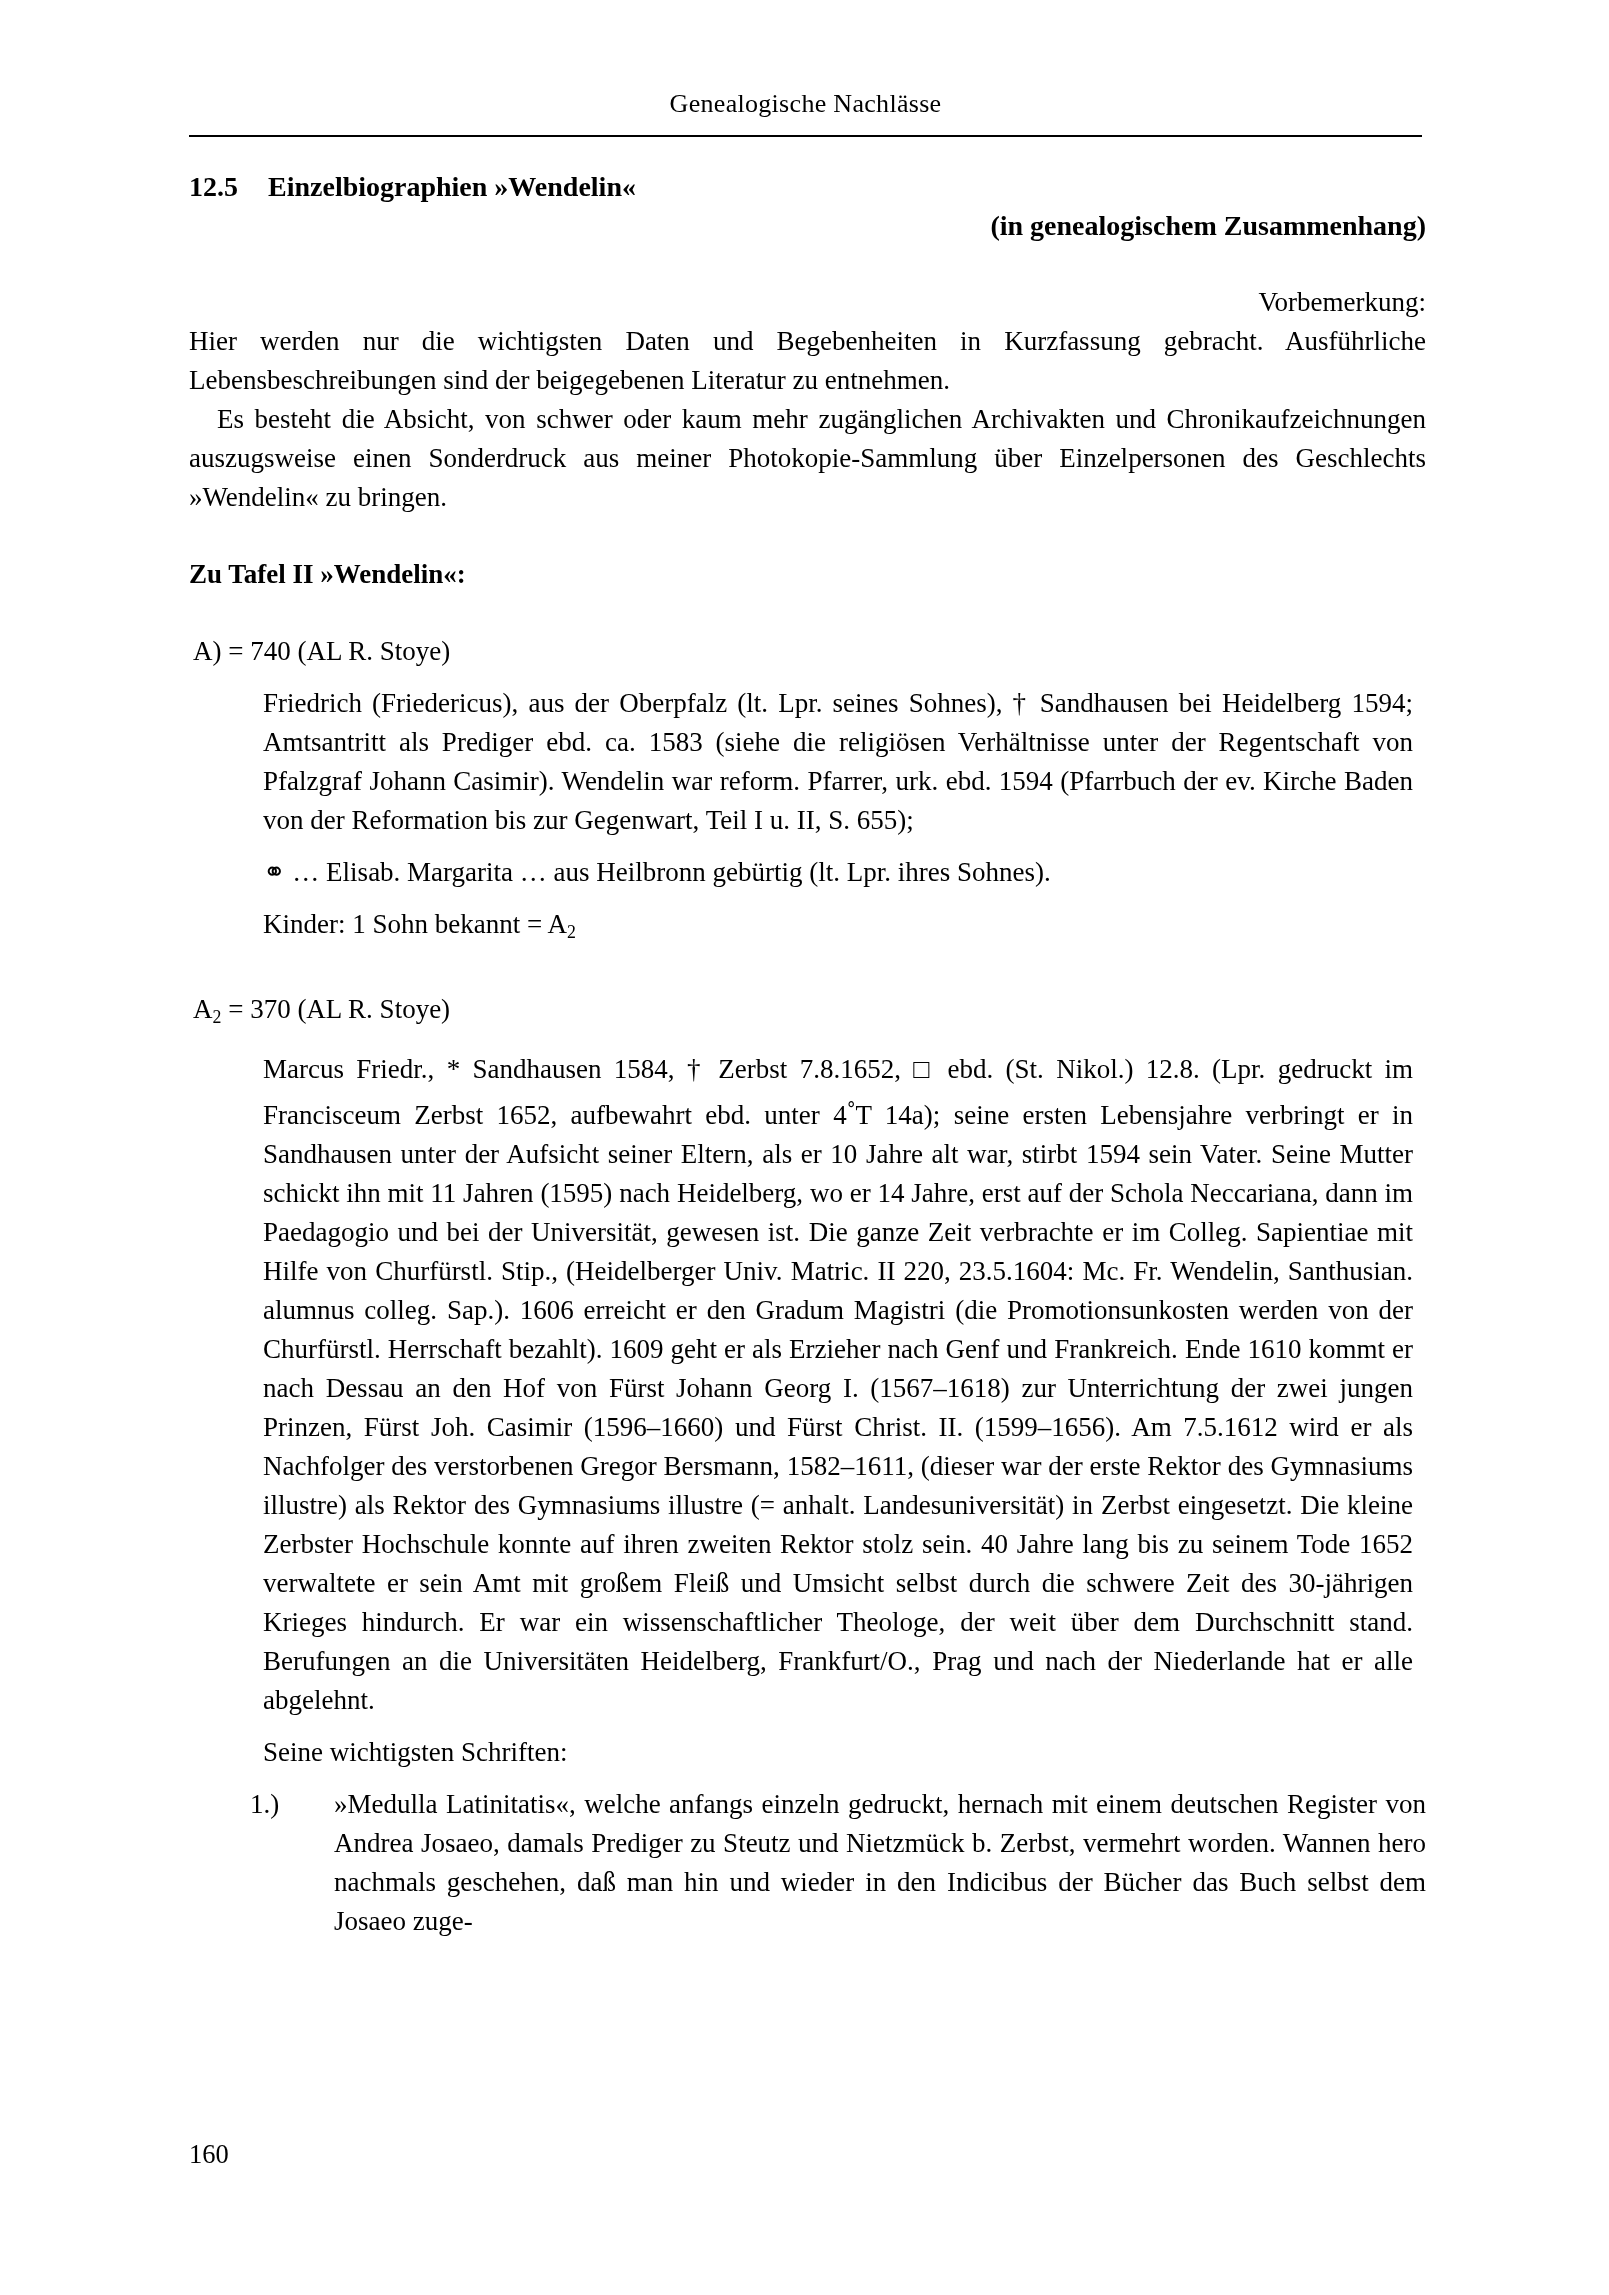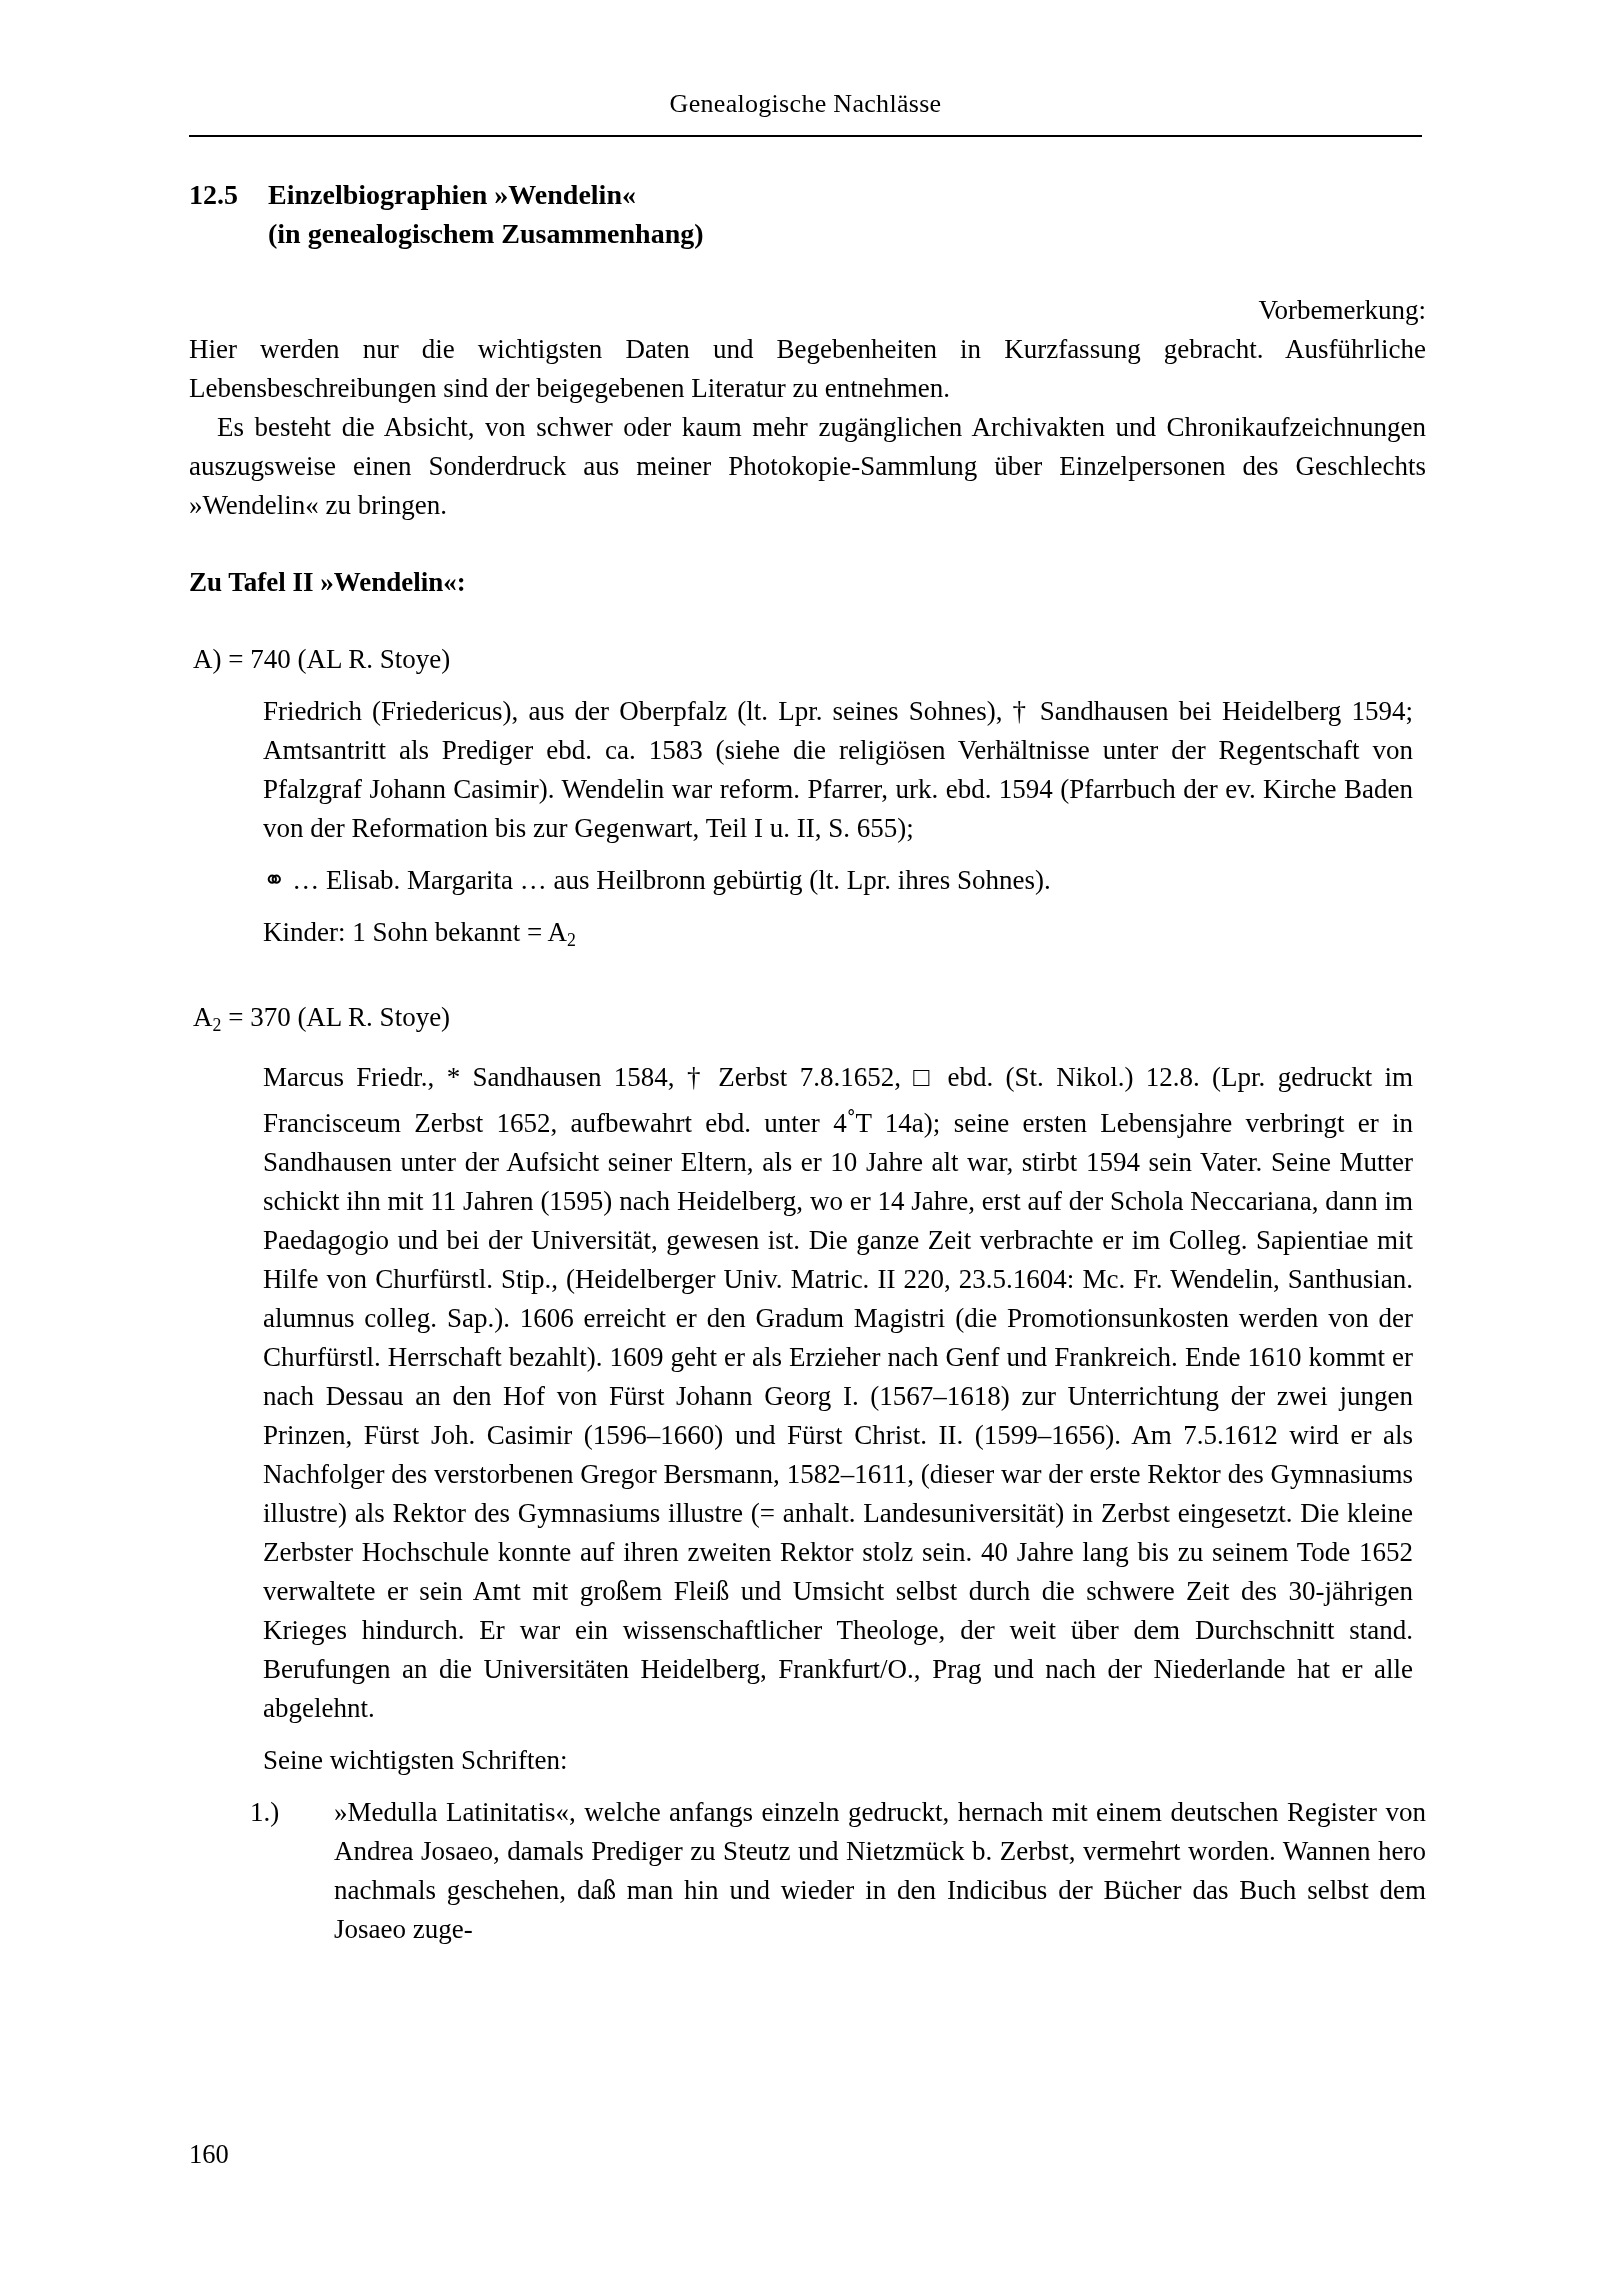--- a/index.html
+++ b/index.html
@@ -39,39 +39,40 @@
     top: 135px;
     width: 1233px;
     height: 1.7px;
     background: #000000;
   }
 
   
   .content {
     position: absolute;
     left: 189px;
-    top: 165px;
+    top: 157px;
     width: 1237px;
   }
 
   
   .sec-heading {
     font-weight: bold;
     font-size: 28px;
     line-height: 39px;
     margin-top: 10px;
     margin-bottom: 0;
   }
   .sec-heading .num {
     display: inline-block;
     width: 79px;
   }
   .sec-heading .line2 {
     display: block;
     padding-left: 79px;
+    text-align: right;
   }
 
   
   p.body {
     font-size: 27px;
     line-height: 39px;
     margin: 0;
     text-align: justify;
     text-justify: inter-word;
     hyphens: manual;

